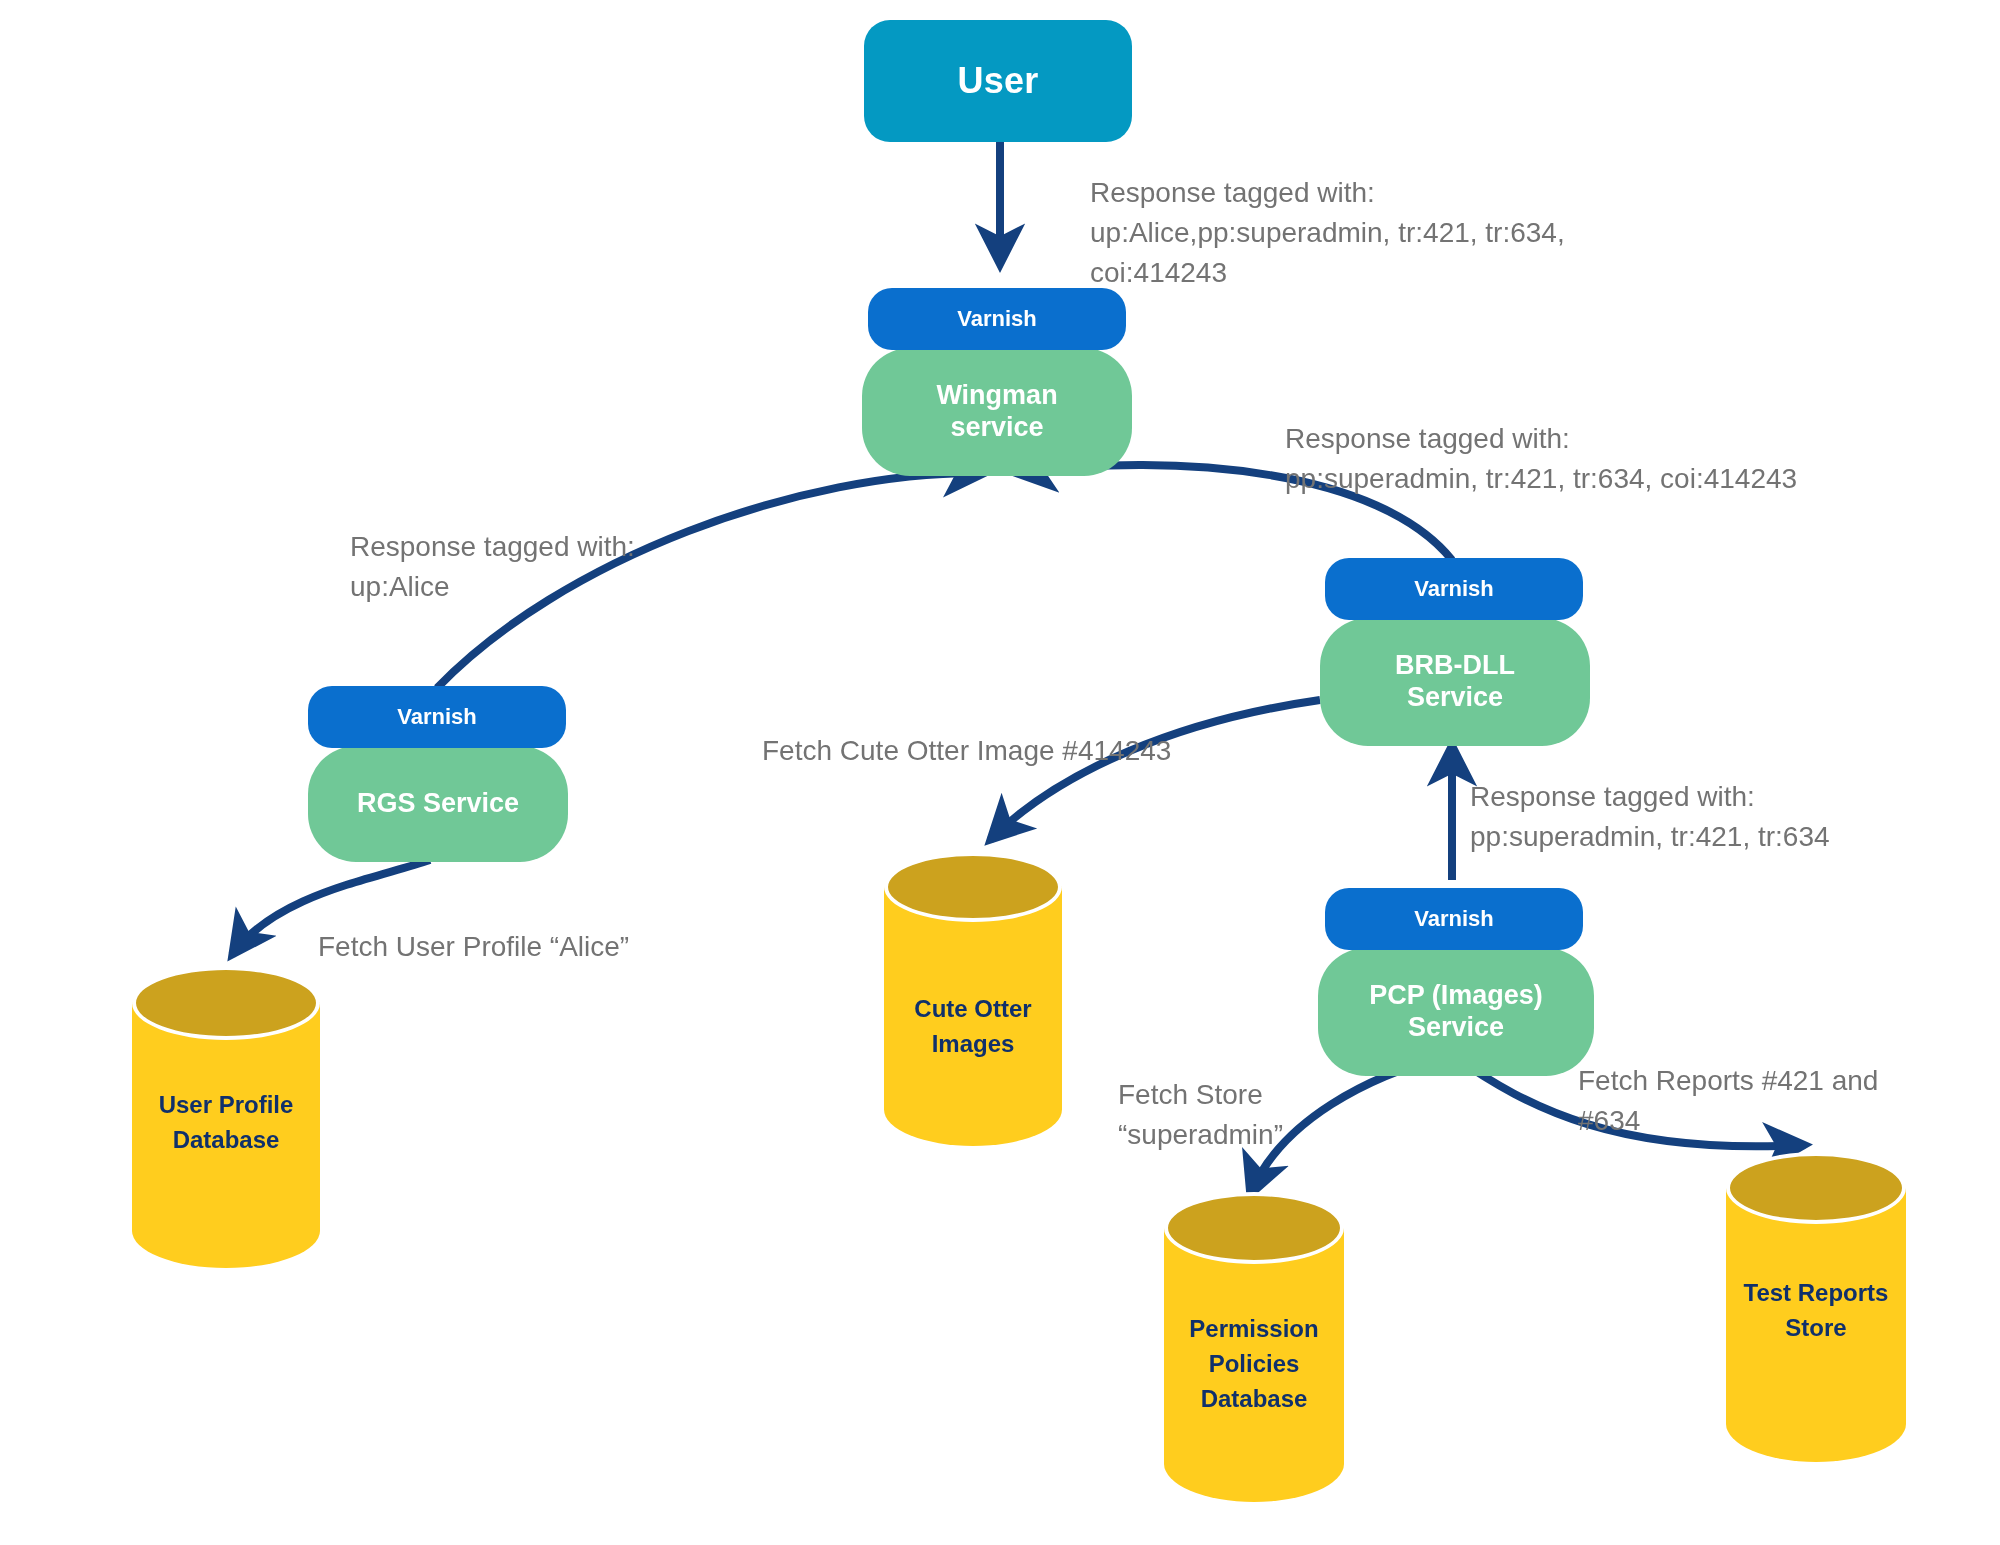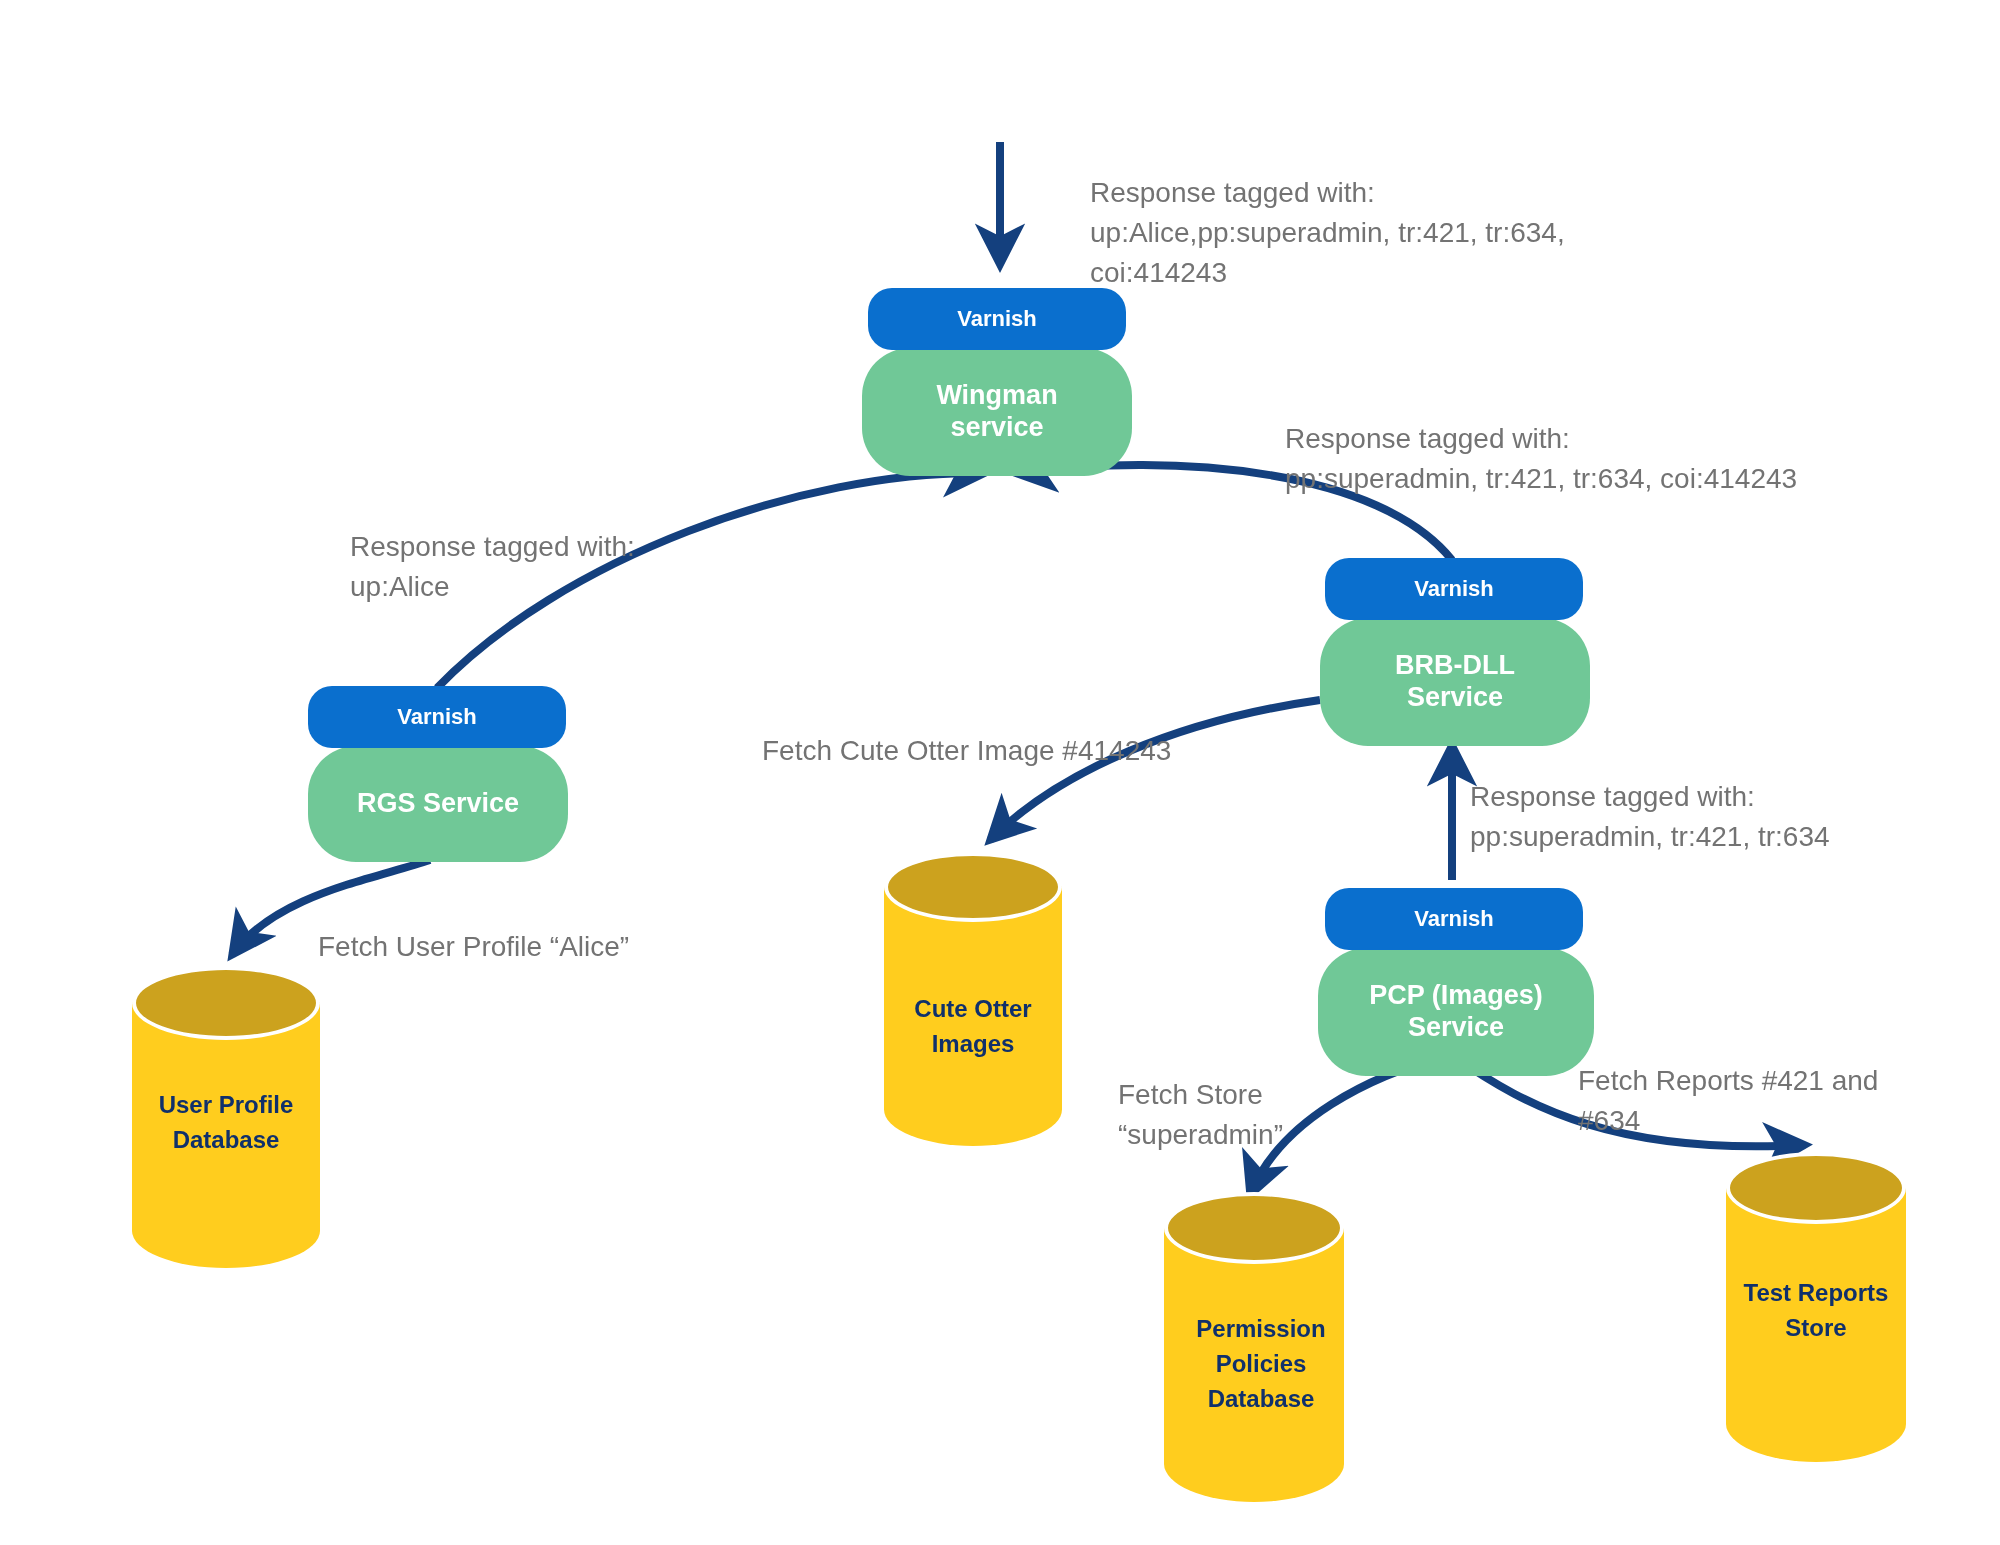--- a/index.html
+++ b/index.html
@@ -143,20 +143,21 @@
 
     <g>
       <path d="M1450,1055 C1370,1075 1280,1120 1250,1195" stroke="#14407e" stroke-width="8" fill="none" marker-end="url(#arrowhead)"></path>
     </g>
 
     <g>
       <path d="M1452,1055 C1530,1110 1620,1155 1805,1145" stroke="#14407e" stroke-width="8" fill="none" marker-end="url(#arrowhead)"></path>
     </g>
   </svg>
 
+  <div class="node actor-box" style="left:864px; top:20px; width:268px; height:122px;">User</div>
 
   <div class="stack">
     <div class="node varnish-box" style="left:868px; top:288px; width:258px; height:62px;">Varnish</div>
     <div class="node service-box" style="left:862px; top:348px; width:270px; height:128px; white-space:pre-line;">Wingman
 service</div>
   </div>
 
   <div class="stack">
     <div class="node varnish-box" style="left:308px; top:686px; width:258px; height:62px;">Varnish</div>
     <div class="node service-box" style="left:308px; top:746px; width:260px; height:116px; white-space:pre-line;">RGS Service</div>
@@ -185,21 +186,21 @@
   <div class="cyl" style="left:884px; top:852px; width:178px; height:294px;">
     <div class="body" style="top:34px; height:260px;"></div>
     <div class="top" style="top:0px; height:70px;"></div>
     <div class="cyl-label" style="top:140px;">Cute Otter
 Images</div>
   </div>
 
   <div class="cyl" style="left:1164px; top:1192px; width:180px; height:310px;">
     <div class="body" style="top:36px; height:274px;"></div>
     <div class="top" style="top:0px; height:72px;"></div>
-    <div class="cyl-label" style="top:120px;padding-left:7px;">Permission
+    <div class="cyl-label" style="top:120px;">Permission
 Policies
 Database</div>
   </div>
 
   <div class="cyl" style="left:1726px; top:1152px; width:180px; height:310px;">
     <div class="body" style="top:36px; height:274px;"></div>
     <div class="top" style="top:0px; height:72px;"></div>
     <div class="cyl-label" style="top:124px;">Test
 Reports
 Store</div>

